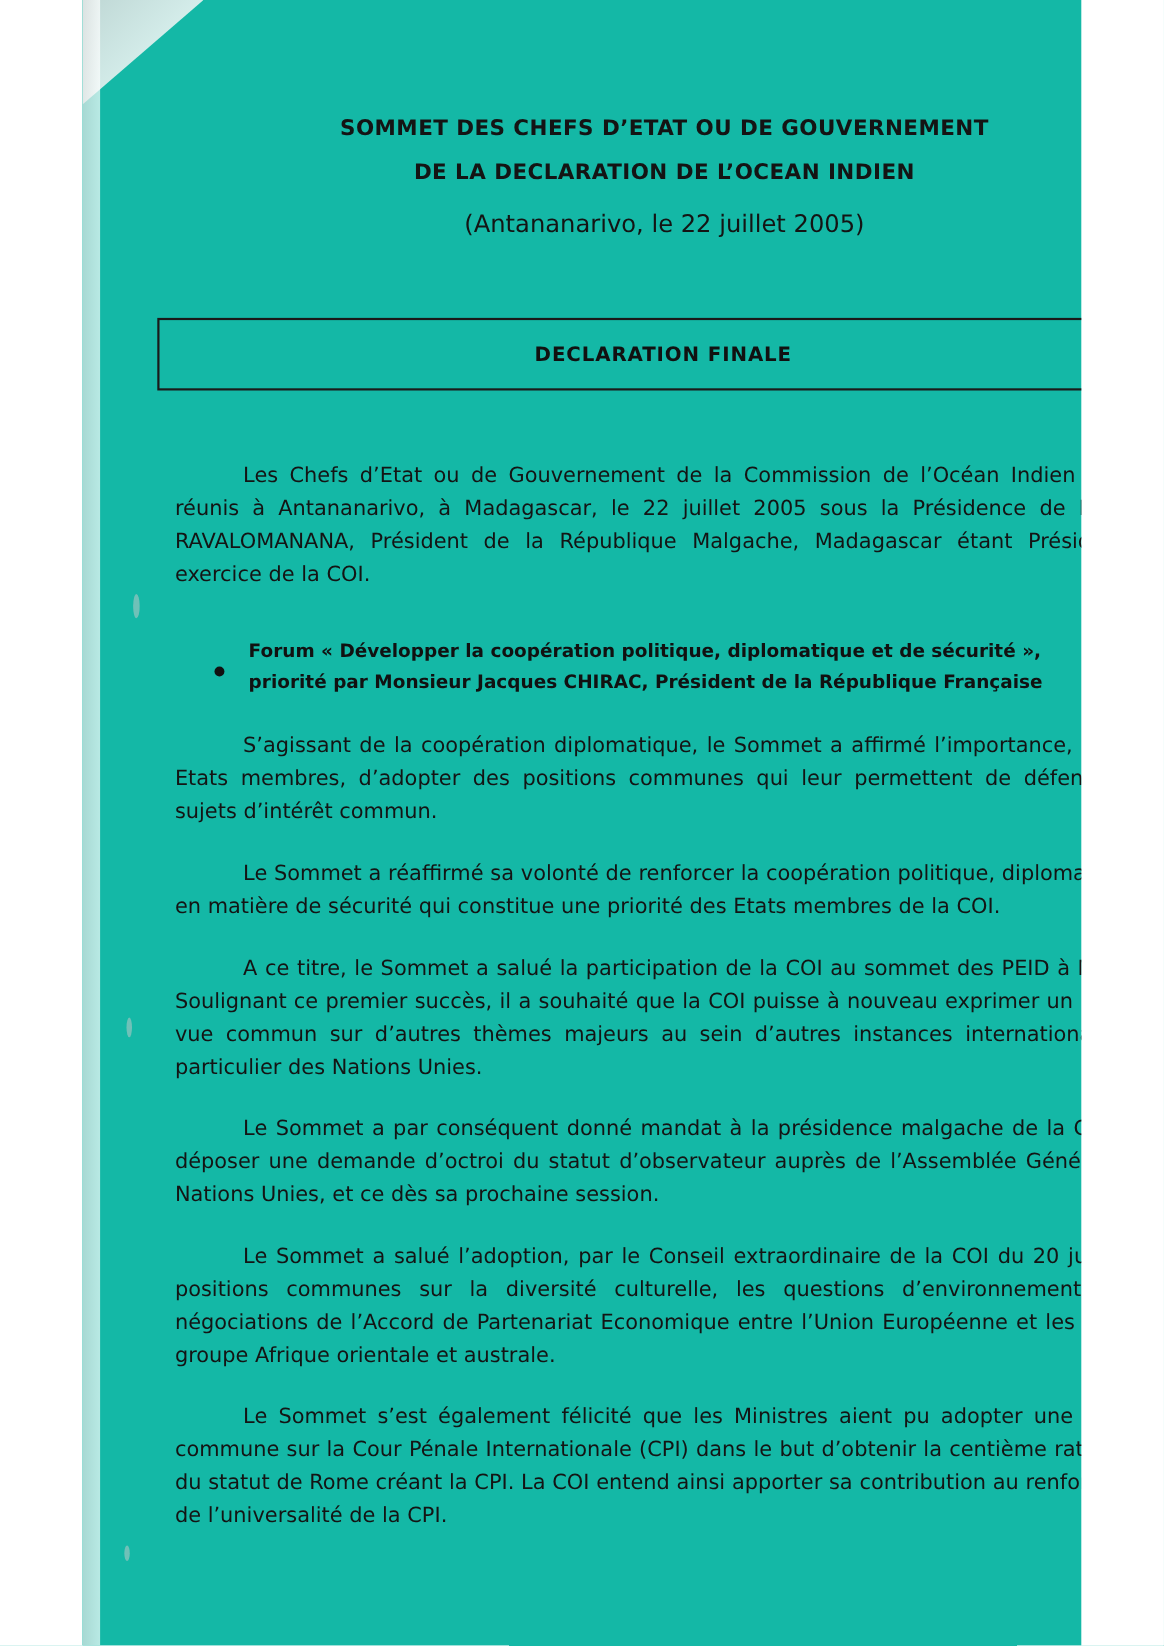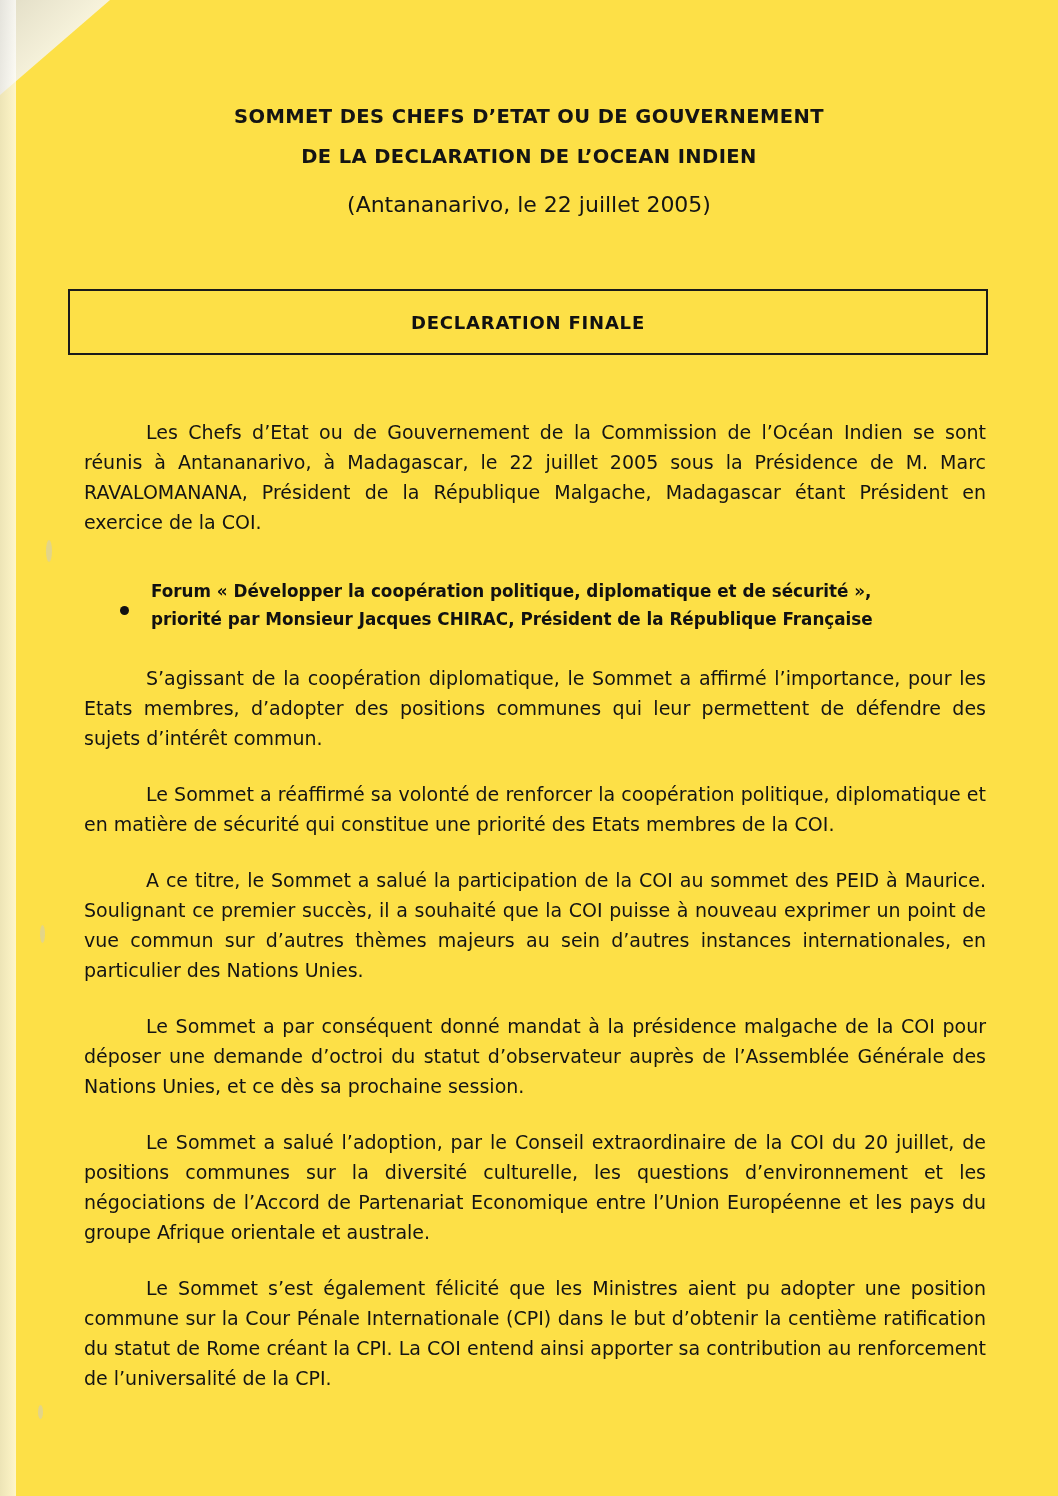--- a/index.html
+++ b/index.html
@@ -6,24 +6,24 @@
     margin: 0;
     padding: 0;
     background: #ffffff;
   }
   body {
     font-family: "DejaVu Sans", sans-serif;
     color: #111111;
   }
   .page {
     position: relative;
-    width: 1058px;
+    width: 908px;
     height: 1496px;
     margin: 0 auto;
-    background: #fde047;
+    background: #14b8a6;
     overflow: hidden;
   }
   
   .scan-corner {
     position: absolute;
     top: 0;
     left: 0;
     width: 110px;
     height: 95px;
     background: linear-gradient(135deg, #dcdcdc 0%, #f2f2f2 45%, #ffffff 70%);

